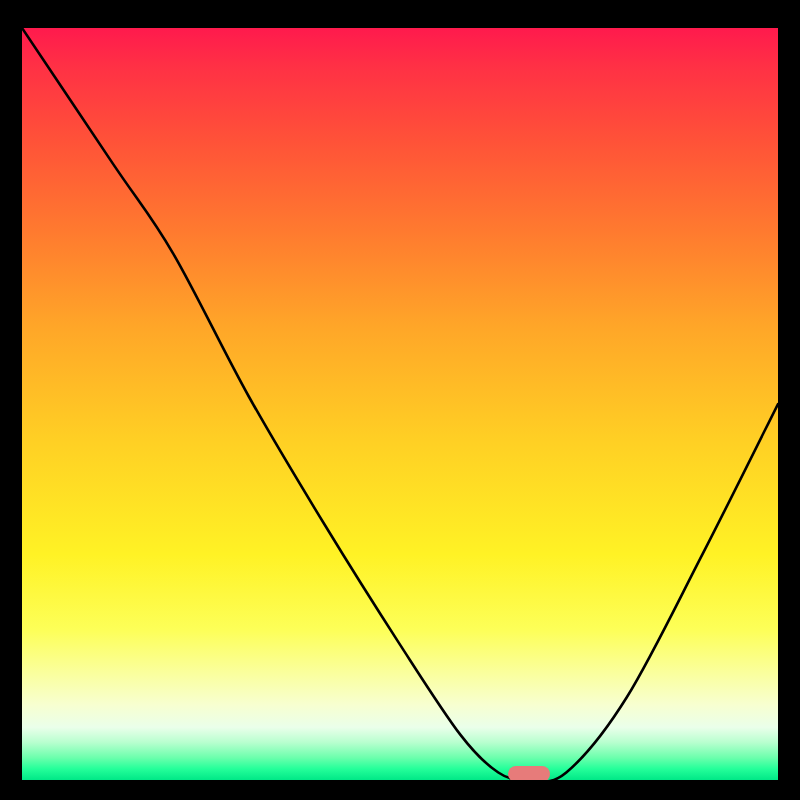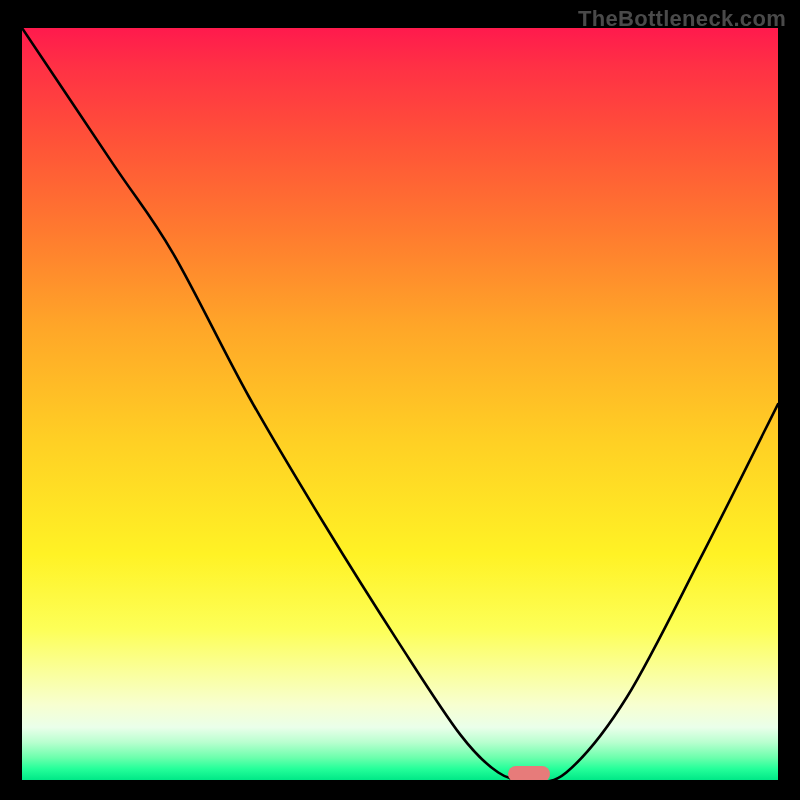--- a/index.html
+++ b/index.html
@@ -67,21 +67,20 @@
     border-radius: 8px;
     background: #e77b7a;
     transform: translate(-50%, -50%);
     z-index: 3;
   }
 </style>
 </head>
 <body>
 
 <div class="frame">
-  <div class="watermark">TheBottleneck.com</div>
 
   <div class="plot-area">
     <svg class="curve" viewBox="0 0 756 752" preserveAspectRatio="none">
       <path id="curve-path" fill="none" stroke="#000" stroke-width="2.6" stroke-linecap="round" stroke-linejoin="round" d="M 0.0 0.0 C 15.1 22.6, 65.5 97.8, 90.7 135.4 C 115.9 173.0, 128.5 186.7, 151.2 225.6 C 173.9 264.5, 201.6 323.4, 226.8 368.5 C 252.0 413.6, 277.2 455.0, 302.4 496.3 C 327.6 537.7, 355.3 581.5, 378.0 616.6 C 400.7 651.7, 422.1 685.6, 438.5 706.9 C 454.9 728.2, 464.9 737.0, 476.3 744.5 C 487.6 752.0, 495.2 752.0, 506.5 752.0 C 517.9 752.0, 527.9 758.3, 544.3 744.5 C 560.7 730.7, 582.1 705.6, 604.8 669.3 C 627.5 632.9, 655.2 575.3, 680.4 526.4 C 705.6 477.5, 743.4 401.1, 756.0 376.0"></path>
     </svg>
     <div class="marker" id="opt-marker" style="left: 506.52px; top: 746px;"></div>
   </div>
 </div>
 
 </body></html>

